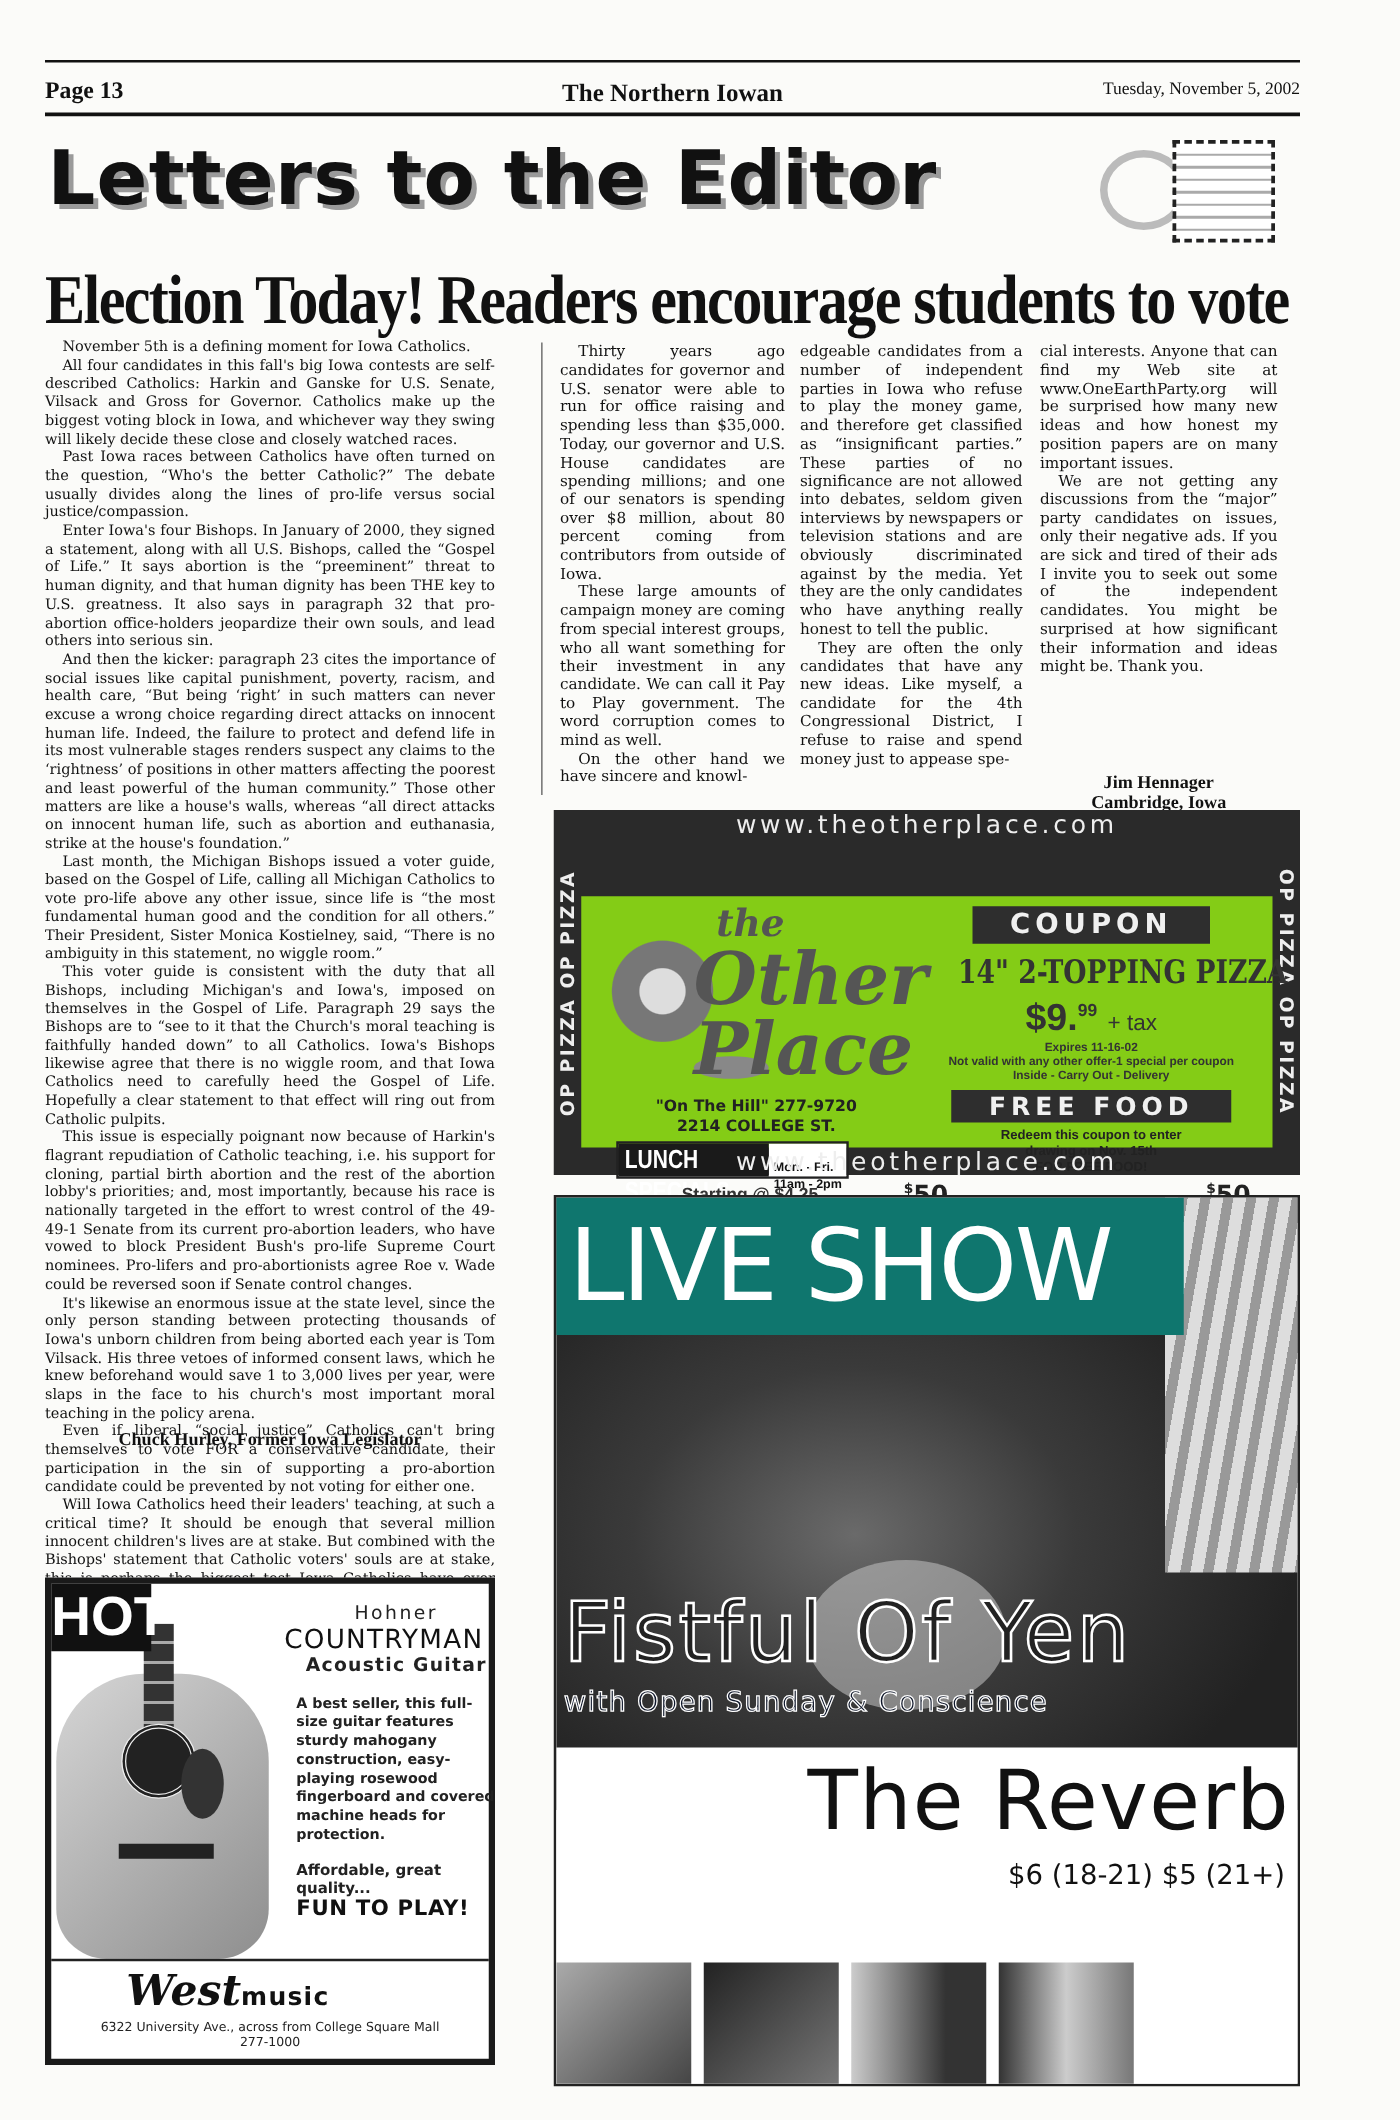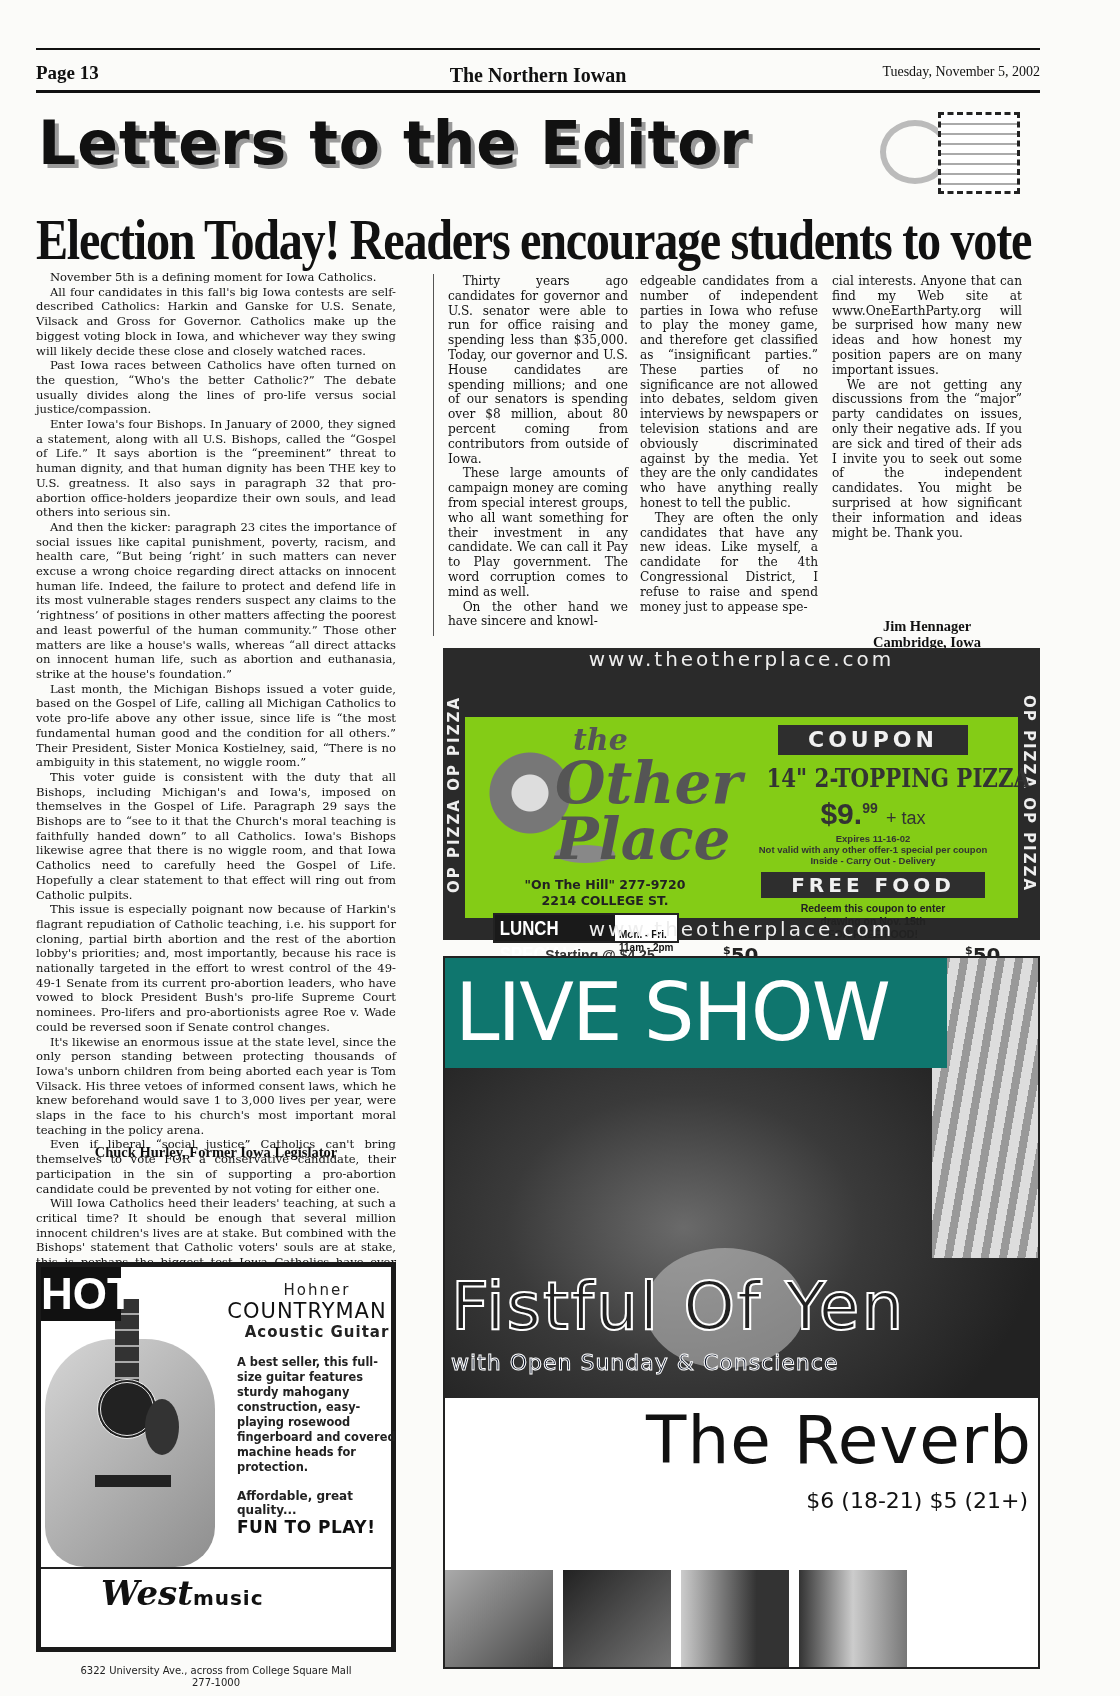--- a/index.html
+++ b/index.html
@@ -74,21 +74,21 @@
   .gt-text { position: absolute; left: 196px; top: 14px; width: 160px; font-family: "DejaVu Sans", sans-serif; }
   .gt-text .brand { text-align: center; font-size: 15px; letter-spacing: 2px; font-weight: normal; color: #222; }
   .gt-text .model { text-align: center; font-size: 21px; letter-spacing: 1px; color: #111; margin-left: -20px; width: 180px; }
   .gt-text .type { text-align: center; font-size: 15px; letter-spacing: 1px; font-weight: bold; color: #222; }
   .gt-text .desc { margin-top: 14px; font-size: 11.4px; line-height: 15px; font-weight: bold; color: #222; }
   .gt-text .afford { margin-top: 14px; font-size: 12px; font-weight: bold; color: #222; }
   .gt-text .fun { font-size: 17px; font-weight: bold; color: #111; letter-spacing: 0.5px; }
   .gt-divider { position: absolute; left: 0; right: 0; top: 300px; height: 2px; background: #222; }
   .west { position: absolute; left: 60px; top: 306px; font-family: "DejaVu Serif", serif; font-style: italic; font-weight: bold; font-size: 34px; color: #111; }
   .west .music { font-family: "DejaVu Sans", sans-serif; font-style: normal; font-size: 20px; letter-spacing: 1px; }
-  .gt-addr { position: absolute; left: 0; right: 0; top: 350px; text-align: center; font-family: "DejaVu Sans", sans-serif; font-size: 10px; line-height: 12px; color: #222; margin-top: 48px; }
+  .gt-addr { position: absolute; left: 0; right: 0; top: 350px; text-align: center; font-family: "DejaVu Sans", sans-serif; font-size: 10px; line-height: 12px; color: #222; }
 
   
   .ad-ls { position: absolute; left: 443px; top: 956px; width: 597px; height: 713px; border: 2px solid #222; background: #fff; overflow: hidden; }
   .ls-photo { position: absolute; left: 0; top: 0; width: 597px; height: 490px; background: radial-gradient(ellipse at 40% 55%, #6a6a6a 0, #3a3a3a 35%, #222 70%); }
   .ls-photo .curtain { position: absolute; right: 0; top: 0; width: 110px; height: 300px; background: repeating-linear-gradient(100deg, #ddd 0 10px, #999 10px 18px); }
   .ls-photo .drum { position: absolute; left: 200px; top: 290px; width: 160px; height: 120px; border-radius: 50%; background: #bbb; opacity: 0.6; }
   .live-title { position: absolute; left: 0; top: 0; width: 502px; height: 110px; background: #0f766e; color: #fff; font-family: "DejaVu Sans", sans-serif; font-size: 80px; line-height: 110px; padding-left: 10px; letter-spacing: -2px; transform-origin: left; }
   .band1 { position: absolute; left: 6px; top: 310px; font-family: "DejaVu Sans", sans-serif; font-size: 66px; color: #222; -webkit-text-stroke: 2px #fff; letter-spacing: 2px; }
   .band2 { position: absolute; left: 6px; top: 392px; font-family: "DejaVu Sans", sans-serif; font-size: 22px; color: #0f172a; -webkit-text-stroke: 1px #fff; letter-spacing: 1px; white-space: nowrap; }
   .ls-white { position: absolute; left: 0; top: 440px; width: 597px; height: 273px; background: #fff; }

